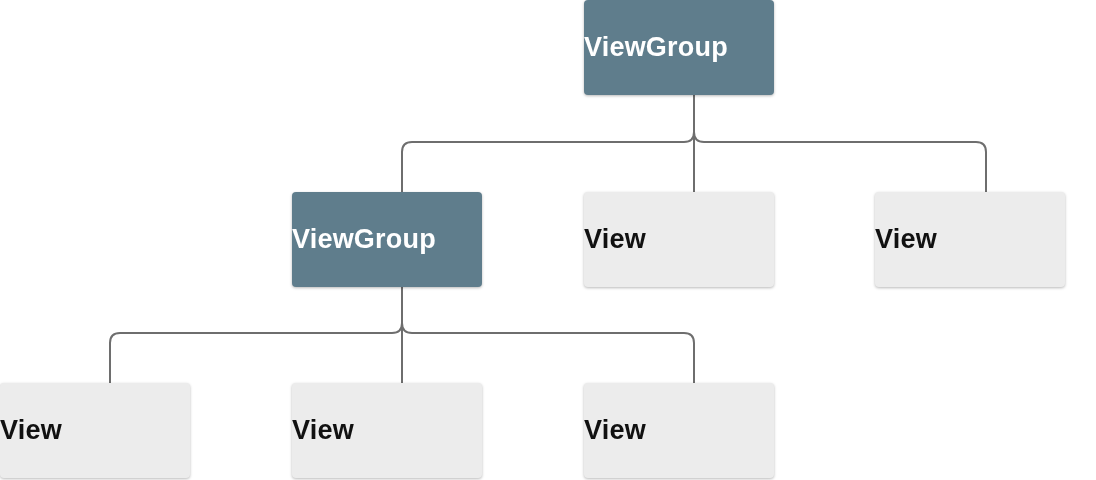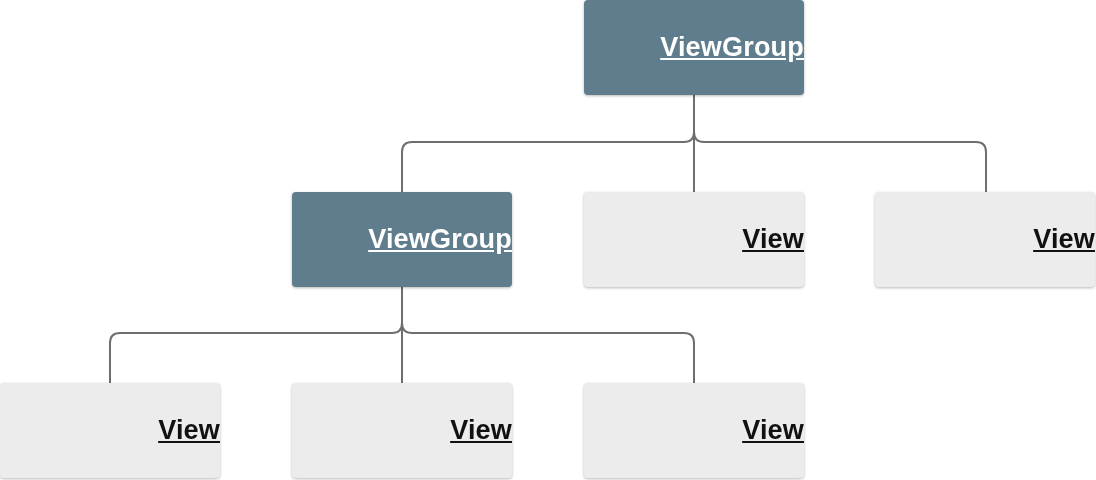--- a/index.html
+++ b/index.html
@@ -31,33 +31,32 @@
     height: 480px;
     z-index: 1;
   }
   .edges path {
     fill: none;
     stroke: var(--connector);
     stroke-width: 2;
   }
   .node {
     position: absolute;
-    width: 220px;
+    width: 190px;
     height: 95px;
     display: flex;
     align-items: center;
-    justify-content: flex-end;
+    justify-content: flex-start;
     border-radius: 4px;
     font-size: 27px;
     font-weight: 700;
     letter-spacing: 0.2px;
     box-shadow: 0 1px 3px rgba(0,0,0,0.28);
     z-index: 2;
     user-select: none;
-    text-decoration: underline;
   }
   .node.viewgroup {
     background: var(--viewgroup-fill);
     color: var(--viewgroup-text);
   }
   .node.view {
     background: var(--view-fill);
     color: var(--view-text);
   }
   #node-root      { left: 584px; top: 0px; }

